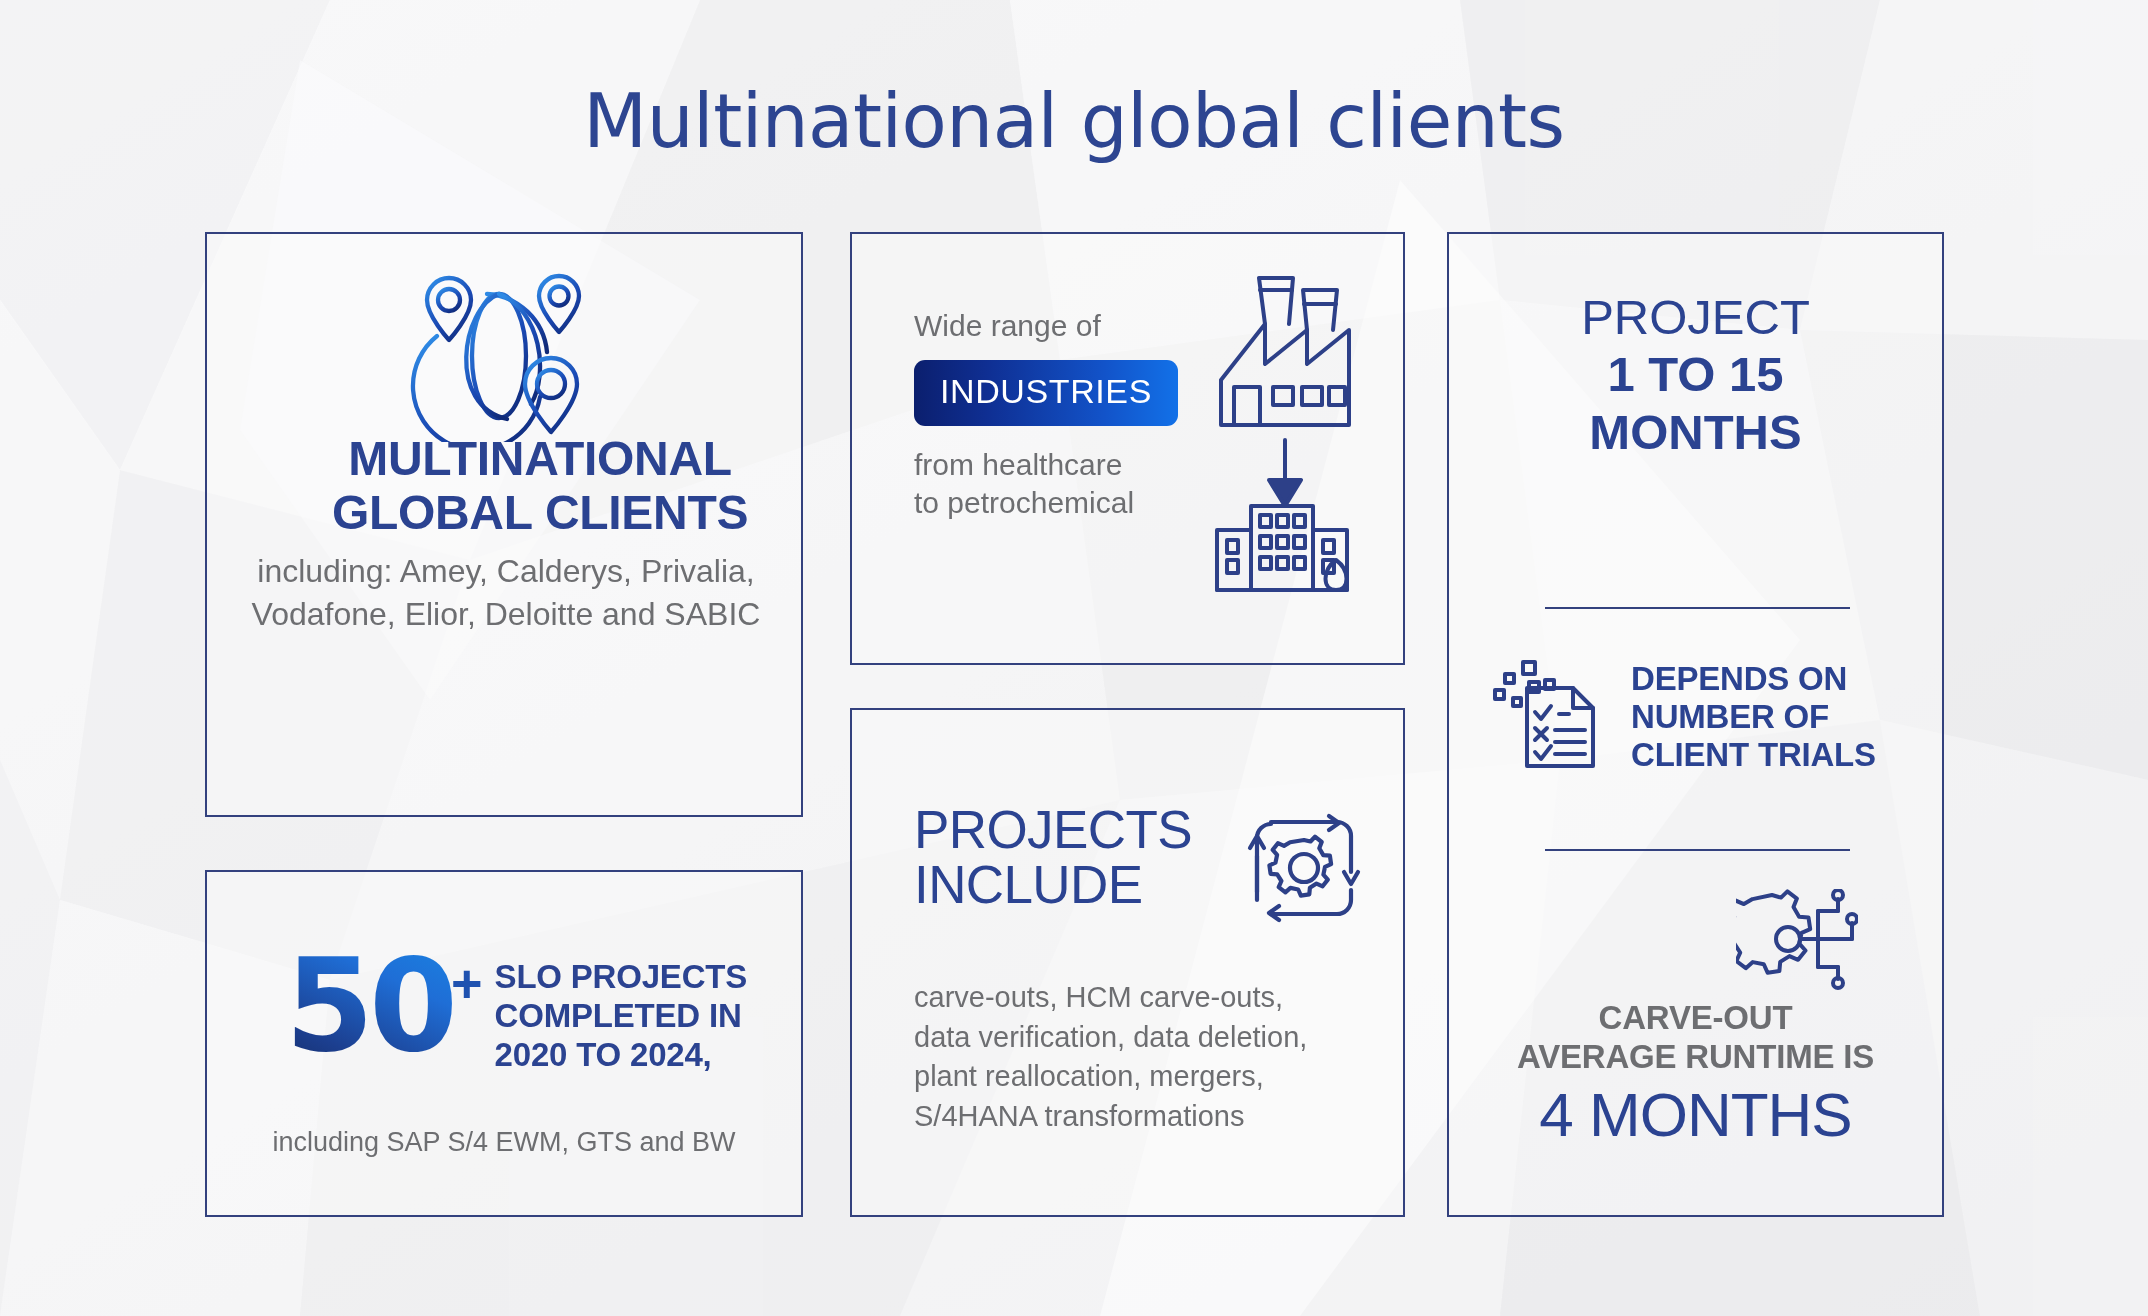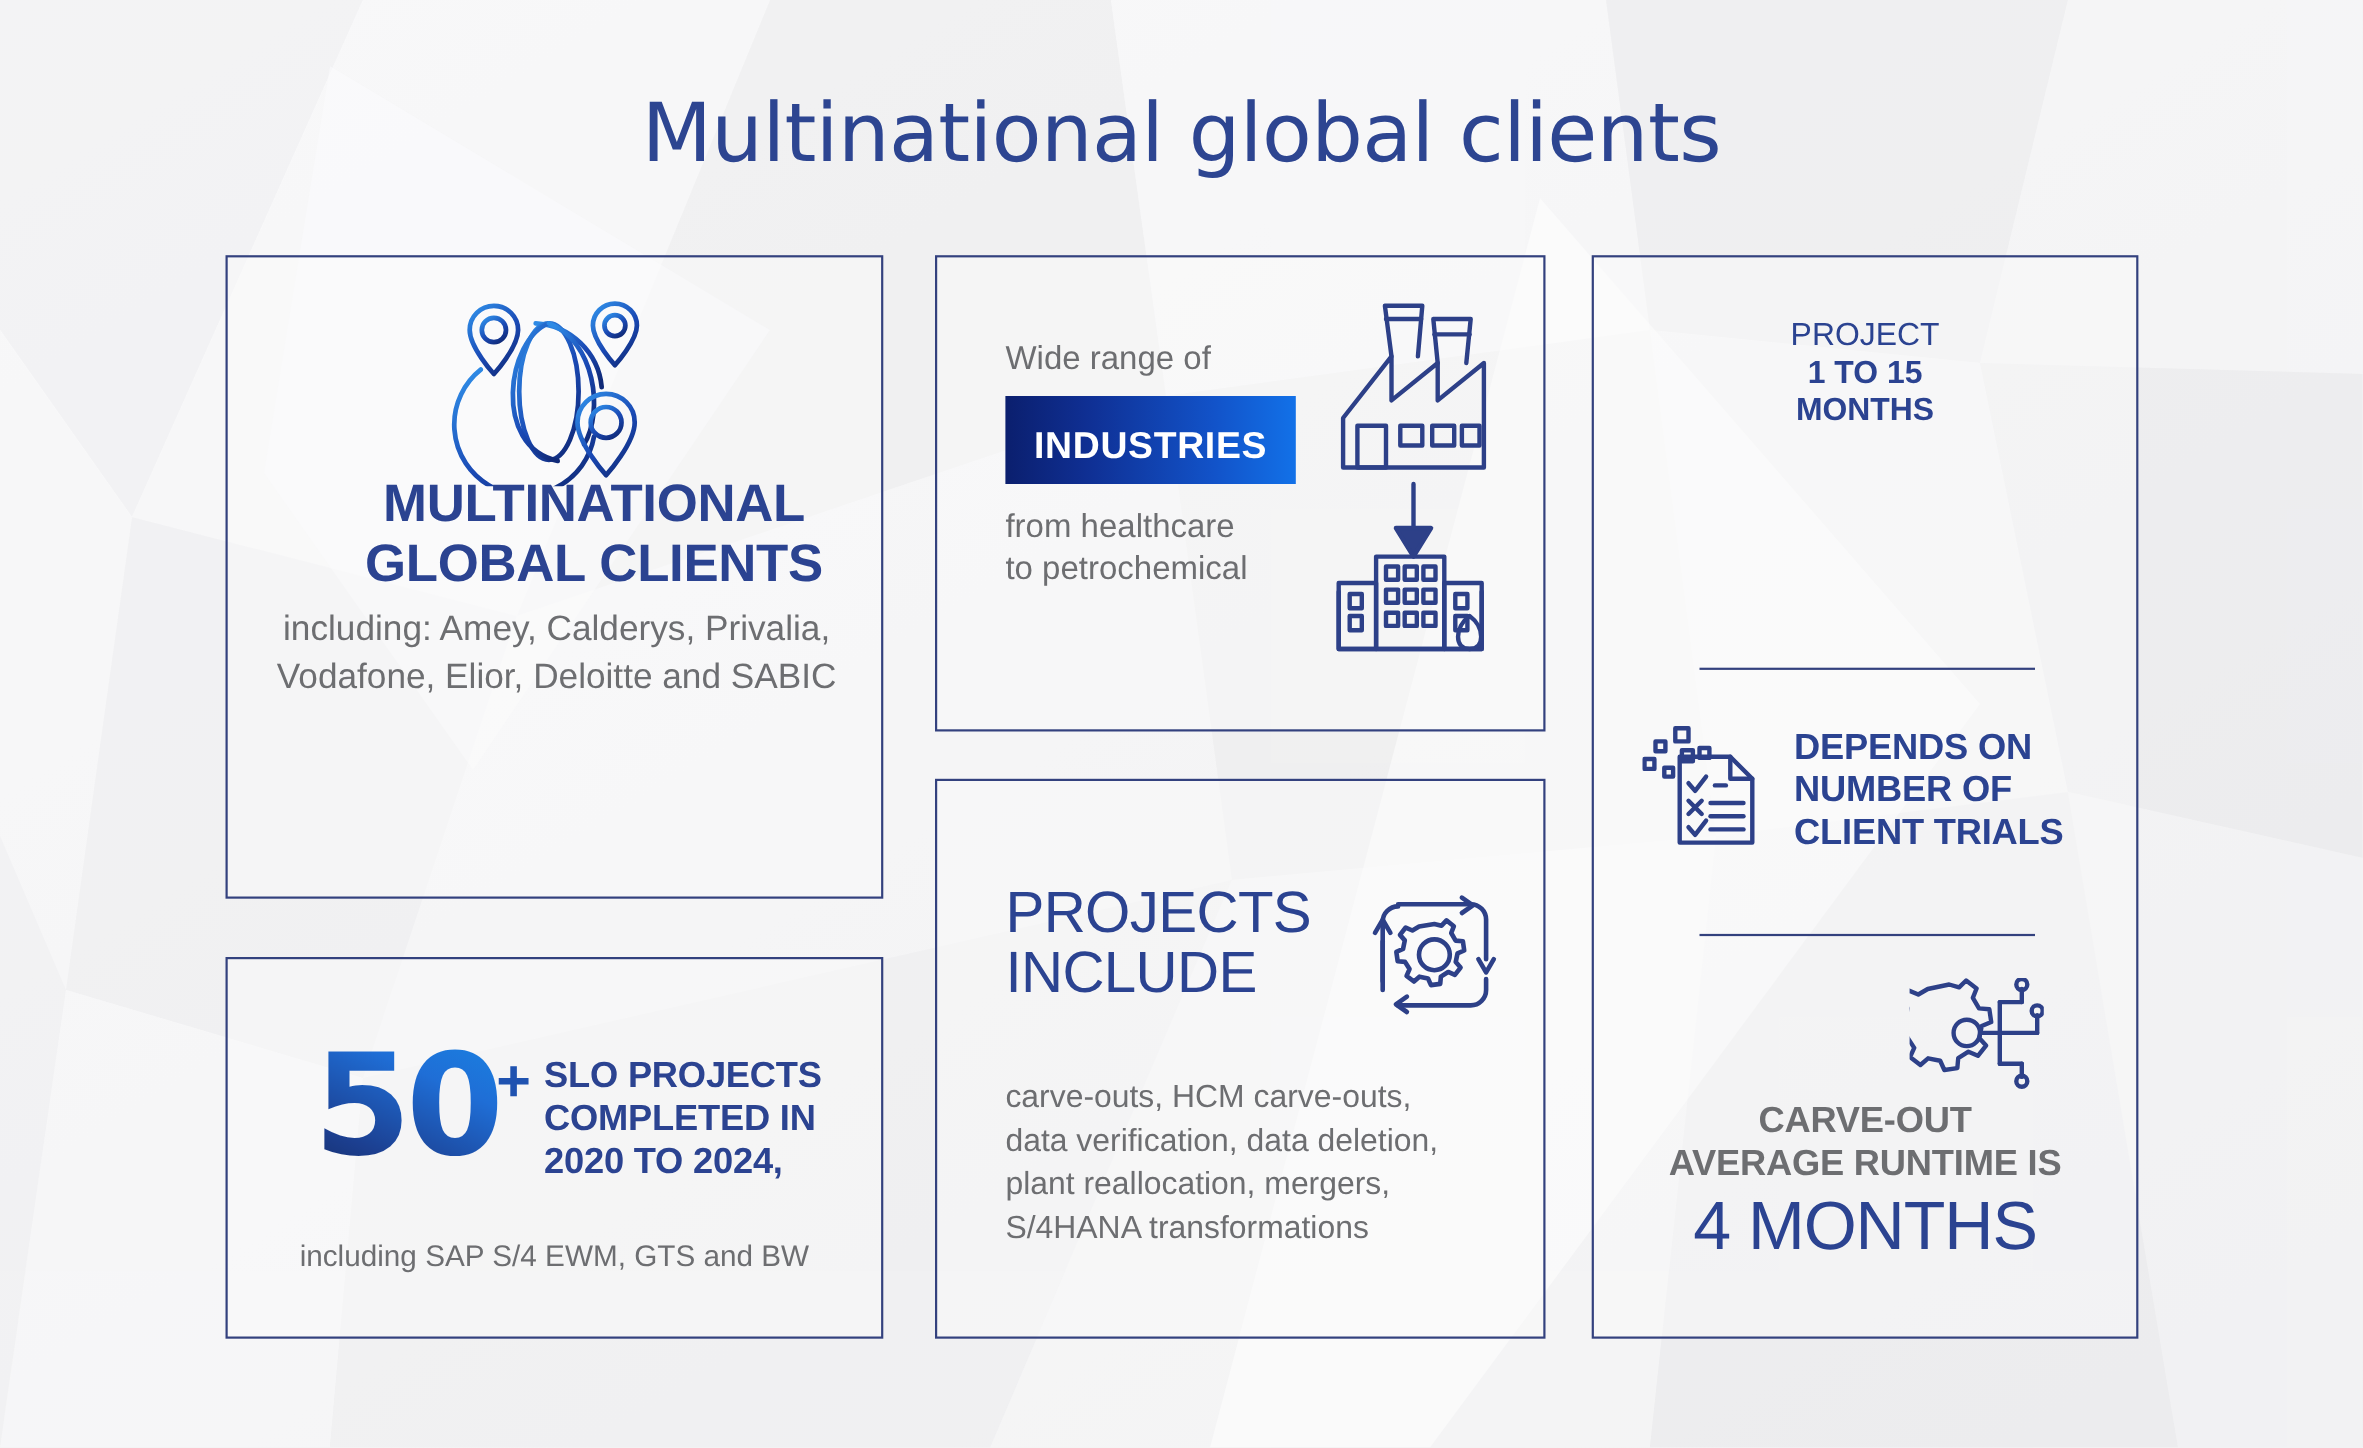--- a/index.html
+++ b/index.html
@@ -74,23 +74,23 @@
   #count-sub{
     position:absolute;left:0;top:255px;width:100%;
     font-size:27px;
   }
 
   
   #ind-left{position:absolute;left:62px;top:74px;width:300px;}
   #ind-wide{font-size:30px;line-height:1.2;margin-bottom:16px;}
   #ind-badge{
     display:inline-block;
-    padding:26px 26px 15px 26px;
+    padding:12px 26px 15px 26px;
     background:linear-gradient(90deg,#0b1f6e 0%,#0f2f93 28%,#1253c9 72%,#1271e8 100%);
-    color:#ffffff;font-weight:bold;font-size:34px;letter-spacing:0.6px;
+    color:#ffffff;font-weight:normal;font-size:34px;letter-spacing:0.6px;border-radius:11px;
   }
   #ind-from{font-size:30px;line-height:1.25;margin-top:20px;}
   #ind-icons{position:absolute;right:36px;top:34px;}
 
   
   #proj-head-row{
     position:absolute;left:62px;top:92px;right:40px;
     display:flex;align-items:flex-start;justify-content:space-between;
   }
   #proj-head{
@@ -99,21 +99,21 @@
   }
   #proj-icon{margin-top:10px;}
   #proj-list{
     position:absolute;left:62px;top:268px;width:470px;
     font-size:29px;line-height:1.37;
   }
 
   
   #dur-head{
     position:absolute;left:0;top:55px;width:100%;
-    font-size:29px;line-height:1.17;color:#2b4391;font-weight:400;
+    font-size:49px;line-height:1.17;color:#2b4391;font-weight:400;
   }
   #dur-strong{font-weight:bold;}
   .hr{
     position:absolute;left:96px;width:305px;height:0;
     border-top:2px solid #33417e;
   }
   #hr1{top:373px;}
   #hr2{top:615px;}
   #trials-row{
     position:absolute;left:44px;top:422px;right:20px;

